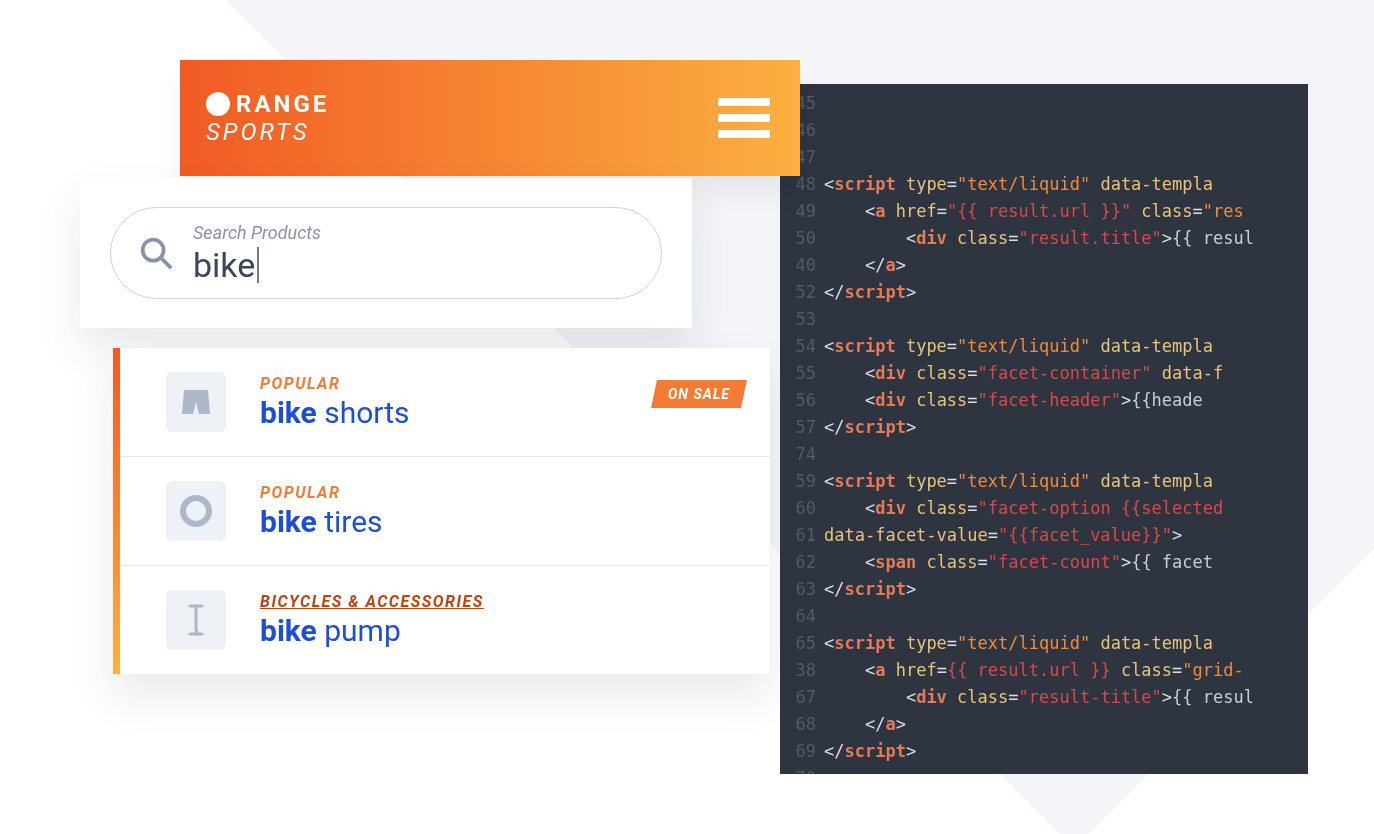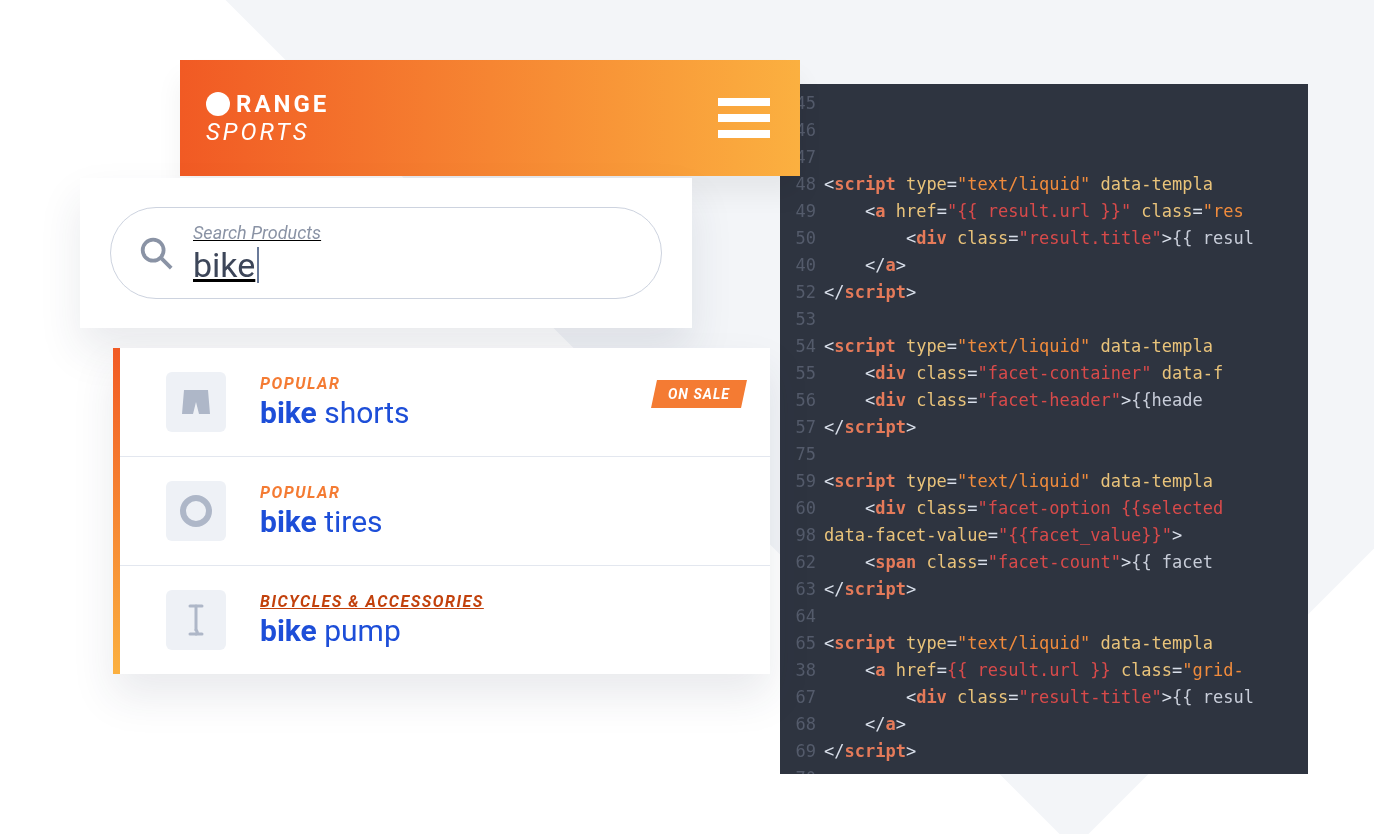--- a/index.html
+++ b/index.html
@@ -88,21 +88,20 @@
 
   
   .search-card {
     position: absolute;
     left: 80px; top: 178px;
     width: 612px; height: 150px;
     background: #fff;
     box-shadow: 0 22px 40px rgba(40,50,80,.10);
     display: flex; align-items: center;
     padding: 0 30px;
-    text-decoration: underline;
   }
   .search-pill {
     width: 100%;
     height: 92px;
     border: 1.5px solid #cdd3df;
     border-radius: 60px;
     display: flex;
     align-items: center;
     padding: 0 16px 0 26px;
     gap: 18px;
@@ -186,24 +185,24 @@
           <div>48</div>
           <div>49</div>
           <div>50</div>
           <div>40</div>
           <div>52</div>
           <div>53</div>
           <div>54</div>
           <div>55</div>
           <div>56</div>
           <div>57</div>
-          <div>75</div>
+          <div>74</div>
           <div>59</div>
           <div>60</div>
-          <div>98</div>
+          <div>61</div>
           <div>62</div>
           <div>63</div>
           <div>64</div>
           <div>65</div>
           <div>38</div>
           <div>67</div>
           <div>68</div>
           <div>69</div>
           <div>70</div>
         </div>

